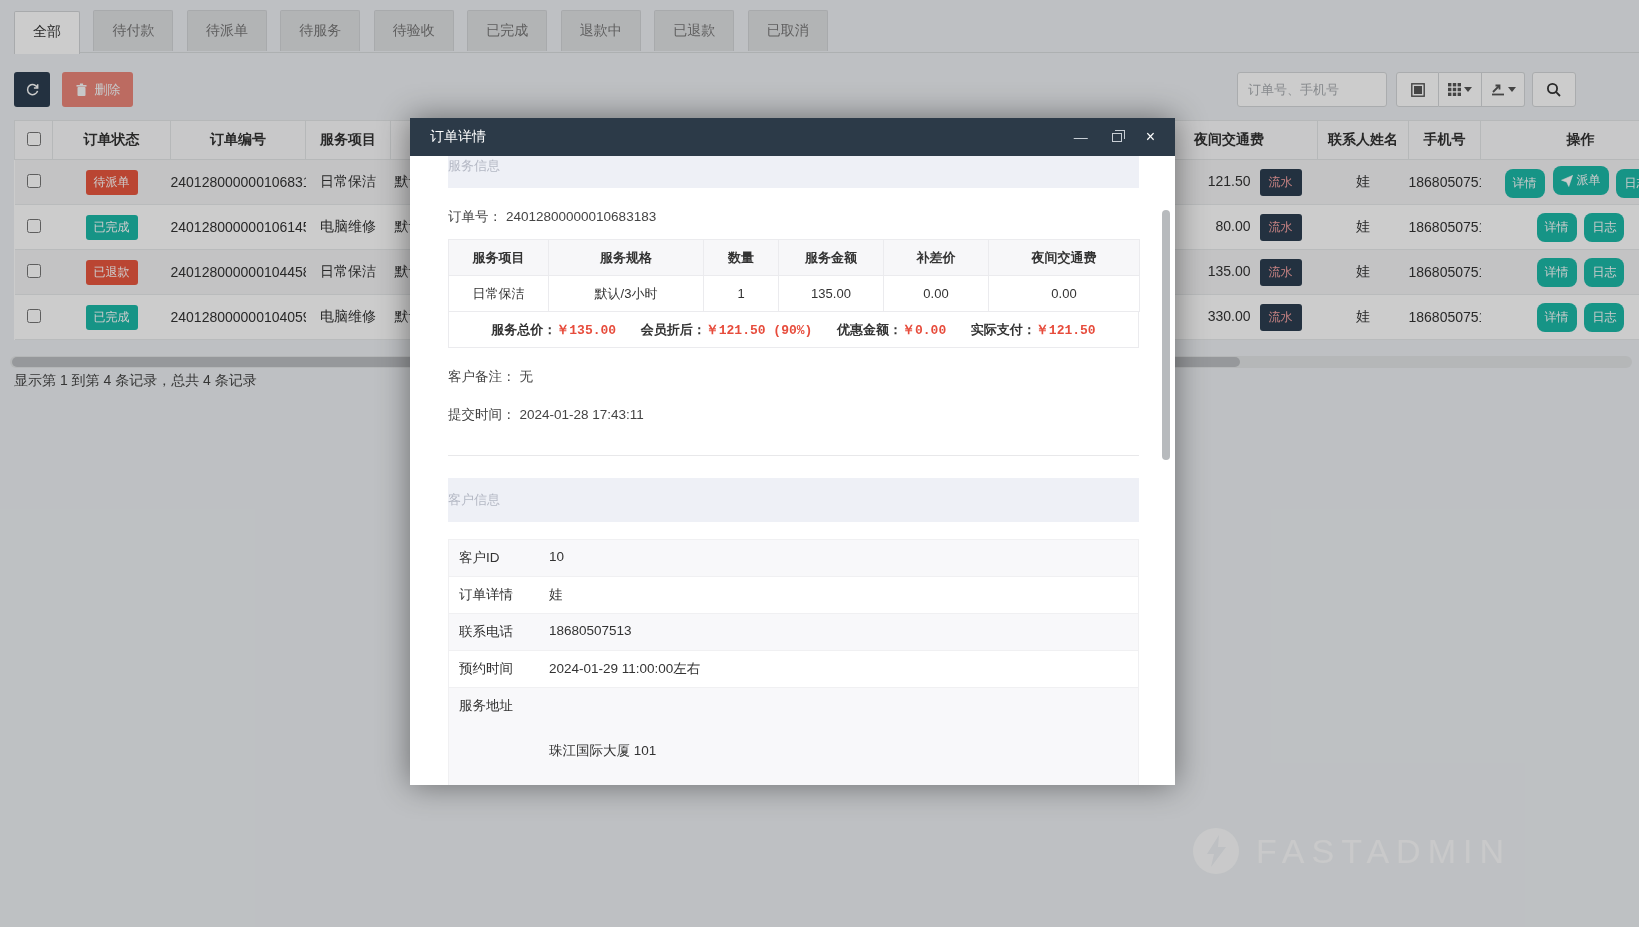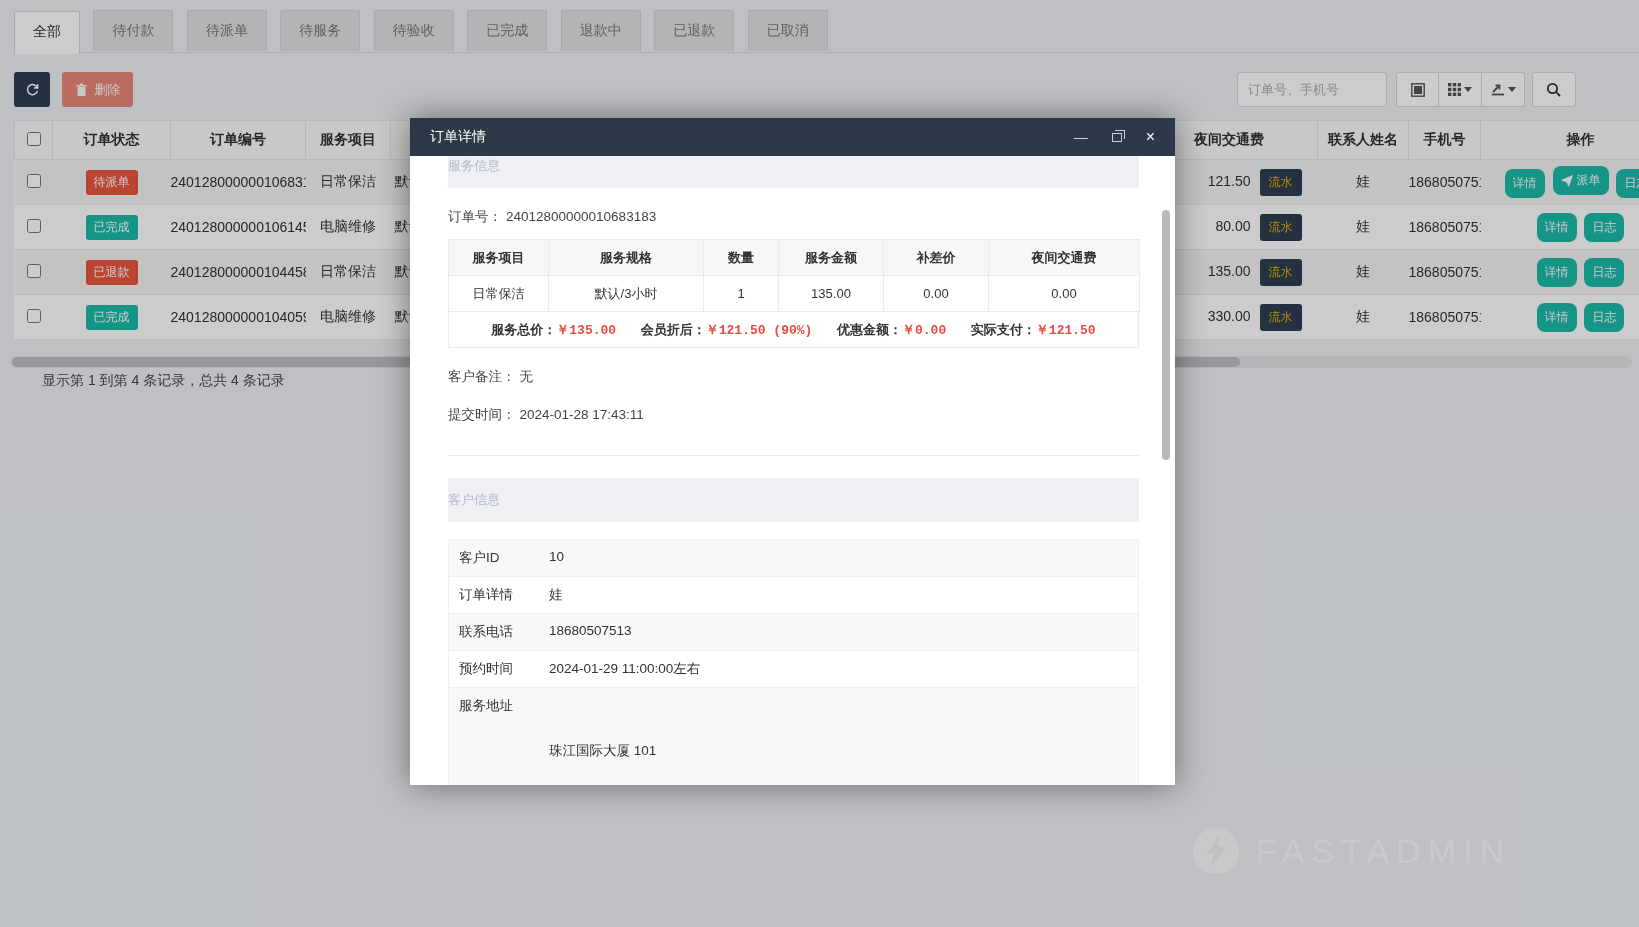--- a/index.html
+++ b/index.html
@@ -37,30 +37,30 @@
   table.grid { border-collapse:collapse; table-layout:fixed; width:1666px; background:#fff; }
   table.grid th { font-size:14px; font-weight:bold; color:#333; height:39px; text-align:center;
                   border:1px solid #e4e6e8; border-left:none; background:#fbfbfc; }
   table.grid th:first-child { border-left:1px solid #e4e6e8; }
   table.grid td { font-size:14px; color:#333; height:45px; text-align:center; border-bottom:1px solid #e8eaec; overflow:hidden; white-space:nowrap; }
   tr.striped td { background:#f4f4f6; }
   .badge { display:inline-block; padding:4px 8px; border-radius:3px; font-size:12px; color:#fff; }
   .badge-danger { background:#e9573f; }
   .badge-success { background:#1cb9a8; }
   .cell-pay { text-align:right !important; padding-right:16px; }
-  .flow-btn { display:inline-block; background:#2c3e50; color:#eab308; font-size:12px; padding:5px 9px;
+  .flow-btn { display:inline-block; background:#2c3e50; color:#fca5a5; font-size:12px; padding:5px 9px;
               border-radius:3px; margin-left:9px; cursor:pointer; }
   .cell-spec { text-align:left !important; padding-left:4px; }
   .op-btn { display:inline-flex; align-items:center; gap:4px; background:#1cb9a8; color:#fff; font-size:12px;
             padding:6px 8px; border-radius:8px; border:none; margin:0 2px; cursor:pointer; }
   .cb { width:14px; height:14px; cursor:pointer; }
 
   .hscroll { position:absolute; top:356px; left:10px; width:1622px; height:12px; background:#e3e5e7; border-radius:6px; }
   .hscroll-thumb { position:absolute; top:1px; left:2px; width:1228px; height:10px; background:#bcbfc2; border-radius:5px; cursor:pointer; }
-  .records { position:absolute; top:372px; left:14px; font-size:14px; color:#444;margin-left:28px; }
+  .records { position:absolute; top:372px; left:14px; font-size:14px; color:#444; }
 
   
   .watermark { position:absolute; right:128px; bottom:52px; display:flex; align-items:center; gap:16px; opacity:.92; }
   .watermark .wm-text { font-size:34px; letter-spacing:7px; color:#ffffff; opacity:.85; font-weight:normal; }
 
   
   .overlay { position:absolute; inset:0; background:rgba(0,0,0,0.2); z-index:40; }
   .modal { position:absolute; left:410px; top:118px; width:765px; height:667px; z-index:50;
            box-shadow:0 0 30px rgba(0,0,0,0.45); background:#fff; }
   .modal-header { height:38px; background:#2c3a48; display:flex; align-items:center; padding:0 20px; }

